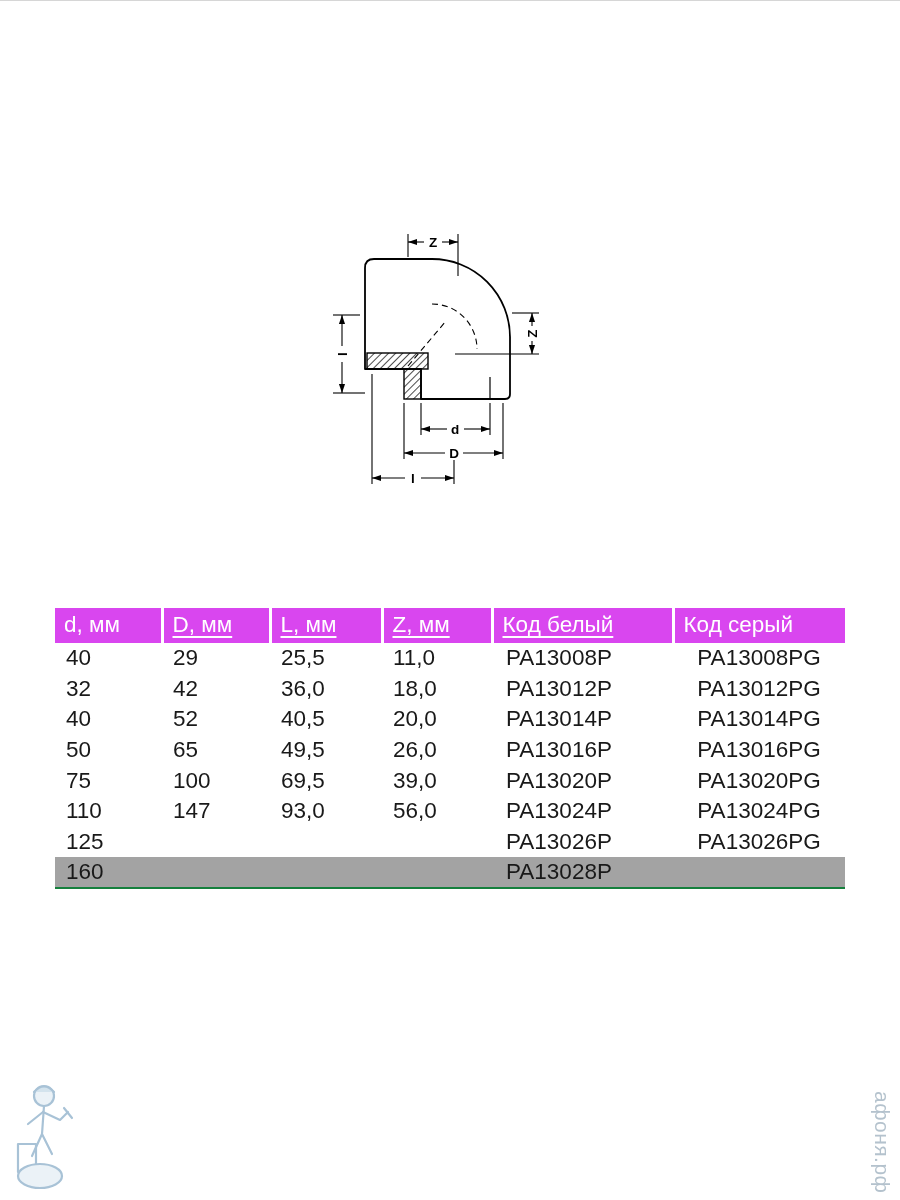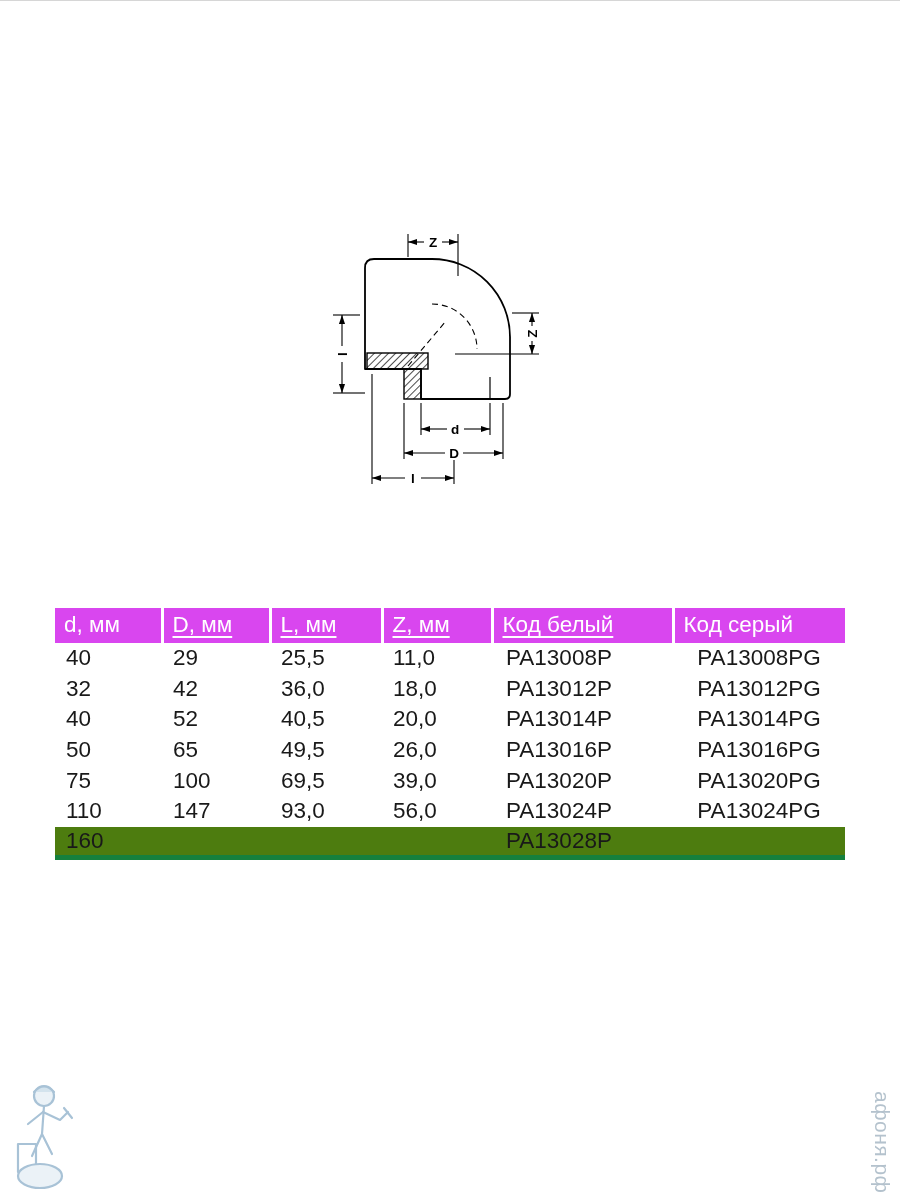--- a/index.html
+++ b/index.html
@@ -31,21 +31,21 @@
   }
   .dims-table th:last-child { border-right:none; }
   .dims-table th.u { text-decoration:underline; text-underline-offset:4px; }
   .dims-table td {
     font-size:22.5px; color:#191919;
     height:30.6px; padding-left:11px;
     vertical-align:middle; white-space:nowrap;
   }
   .dims-table td.code-white { padding-left:14px;margin-top:44px; }
   .dims-table td.code-gray { text-align:center; padding-left:0;margin-top:35px; }
-  .dims-table tbody tr:last-child td { background:#4d7c0f; border-bottom:5px solid #15803d; }
+  .dims-table tbody tr:last-child td { background:#a3a3a3; border-bottom:2px solid #15803d; }
 
   
   .logo { position:absolute; left:6px; top:1075px; opacity:.9; }
   .site-mark {
     position:absolute; left:894px; top:1090px;
     transform:rotate(90deg); transform-origin:0 0;
     font-size:21px; color:#b4c2cd; letter-spacing:.5px; white-space:nowrap;
   }
 </style>
 </head>
@@ -177,20 +177,28 @@
         </tr>
         <tr>
           <td>110</td>
           <td>147</td>
           <td>93,0</td>
           <td>56,0</td>
           <td class="code-white">PA13024P</td>
           <td class="code-gray">PA13024PG</td>
         </tr>
         <tr>
+          <td>125</td>
+          <td></td>
+          <td></td>
+          <td></td>
+          <td class="code-white">PA13026P</td>
+          <td class="code-gray">PA13026PG</td>
+        </tr>
+        <tr>
           <td>160</td>
           <td></td>
           <td></td>
           <td></td>
           <td class="code-white">PA13028P</td>
           <td class="code-gray"></td>
         </tr>
       </tbody>
   </table>
 

